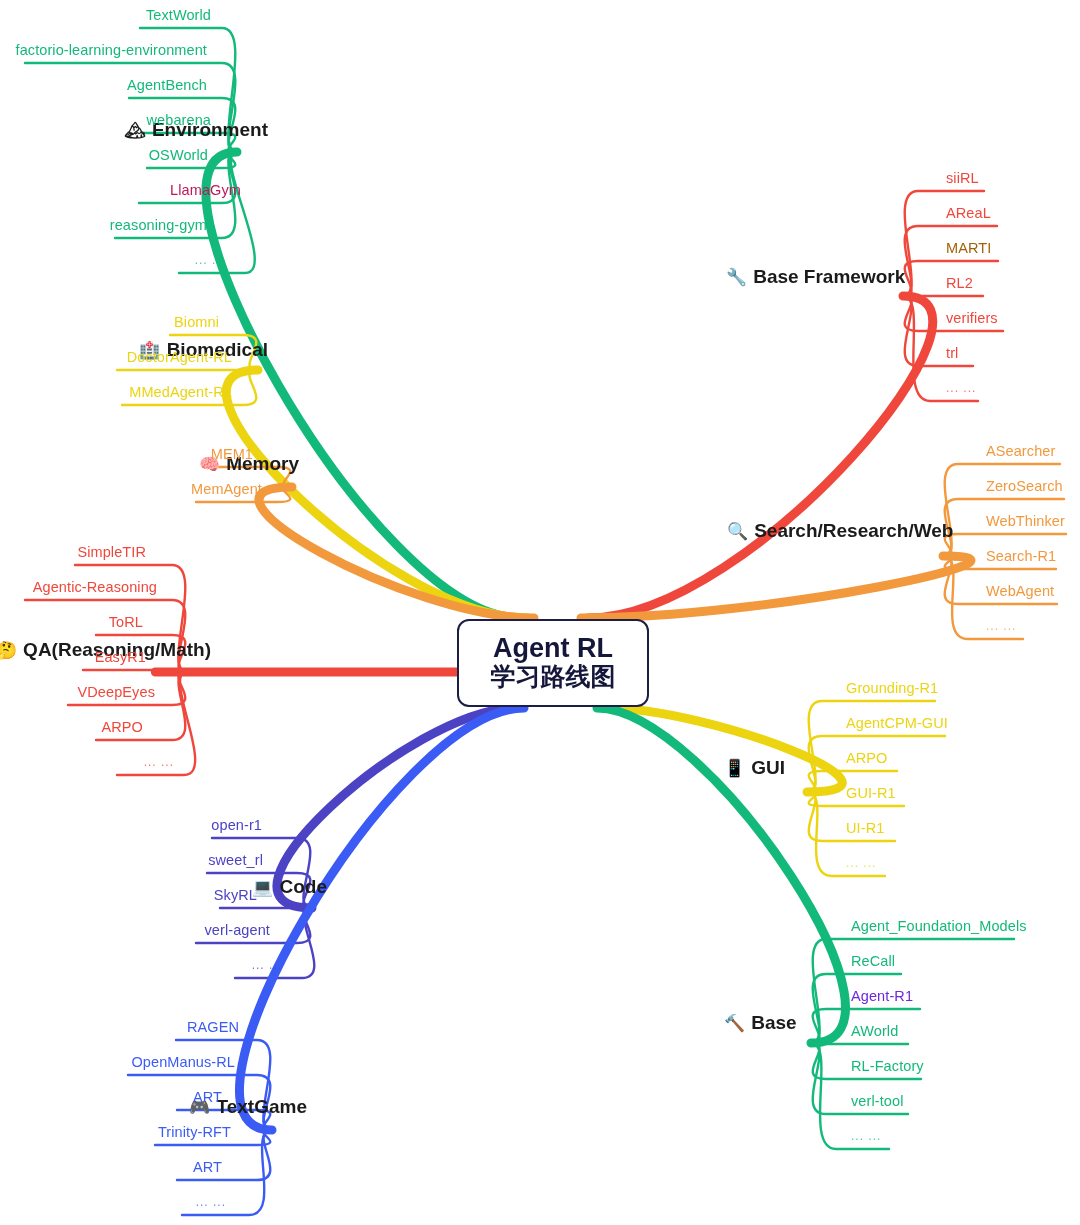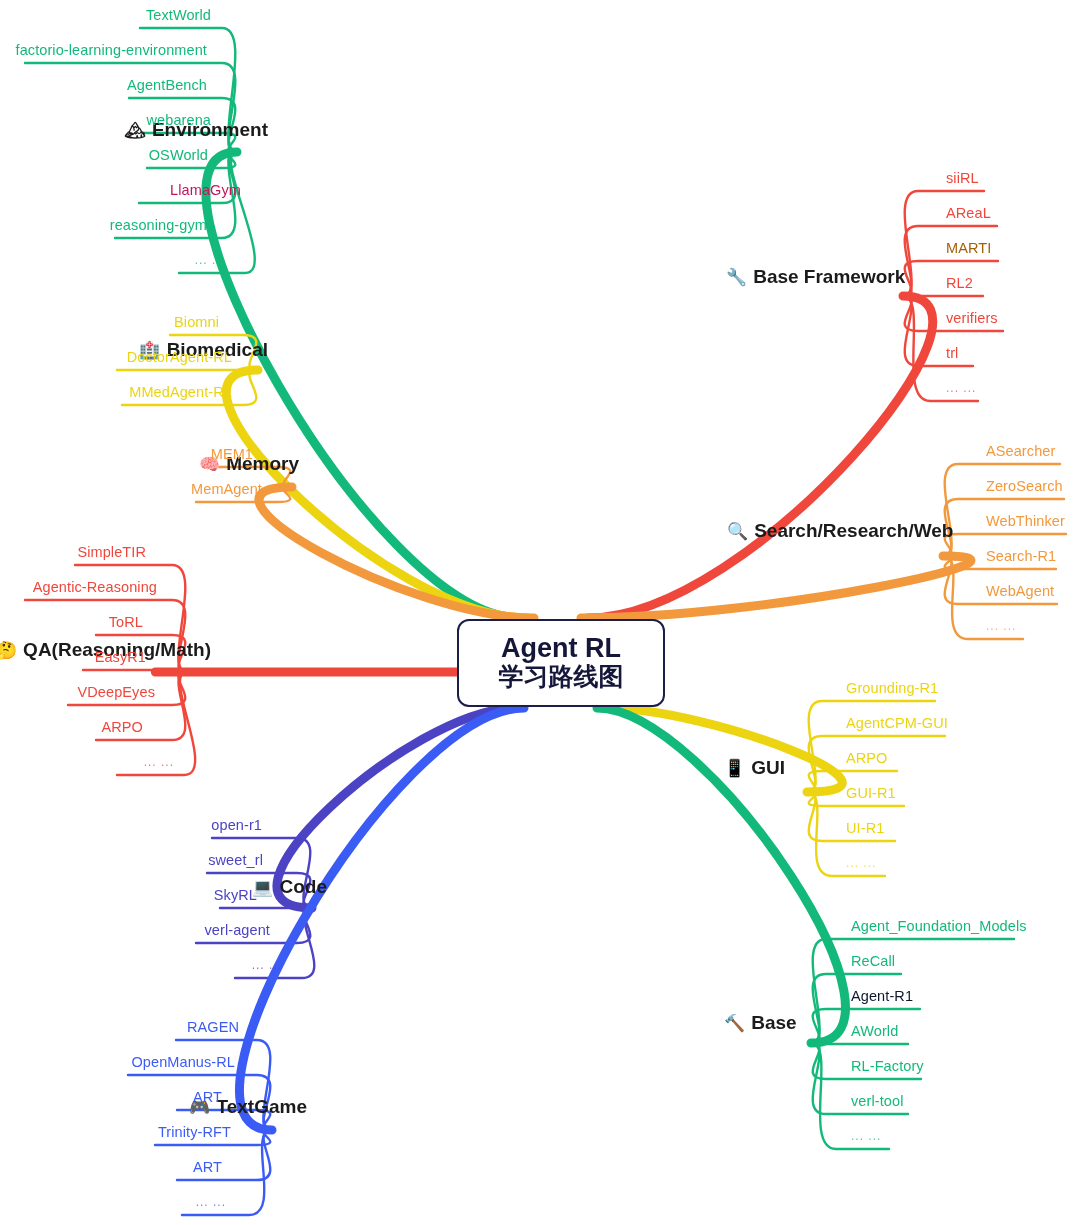--- a/index.html
+++ b/index.html
@@ -10,21 +10,21 @@
   .node{position:absolute;white-space:nowrap;}
   .leaf{font-size:14.5px;font-weight:400;letter-spacing:.1px;}
   .leaf.r{transform:translate(-100%,-50%);}
   .leaf.l{transform:translate(0,-50%);}
   .dots{font-size:12px;letter-spacing:1px;}
   .branch-label{font-size:19px;font-weight:bold;color:#1b1b1b;
        display:flex;align-items:center;gap:6px;}
   .branch-label.r{transform:translate(-100%,-50%);}
   .branch-label.l{transform:translate(0,-50%);}
   .bicon{font-size:17px;line-height:1;filter:saturate(1.05);}
-  #center{position:absolute;left:457px;top:619px;width:208px;height:88px;
+  #center{position:absolute;left:457px;top:619px;width:192px;height:88px;
       border:2.5px solid #1c1f45;border-radius:12px;background:#fff;
       display:flex;flex-direction:column;align-items:center;justify-content:center;
       box-sizing:border-box;z-index:5;}
   #center .t1{font-size:27px;font-weight:bold;color:#14173a;line-height:1.05;}
   #center .t2{font-size:25px;font-weight:bold;color:#14173a;line-height:1.15;
       font-family:"DejaVu Sans",sans-serif;}
 </style>
 </head>
 <body>
 
@@ -185,21 +185,21 @@
       <div class="node leaf l" style="left: 846px; top: 758px; color: rgb(236, 212, 17);">ARPO</div>
       <div class="node leaf l" style="left: 846px; top: 793px; color: rgb(236, 212, 17);">GUI-R1</div>
       <div class="node leaf l" style="left: 846px; top: 828px; color: rgb(236, 212, 17);">UI-R1</div>
       <div class="node leaf l dots" style="left: 846px; top: 863px; color: rgb(236, 212, 17); opacity: 0.75;">... ...</div>
       <div class="node branch-label l" style="left: 724px; top: 1023px;">
         <span class="bicon">🔨</span>
         <span>Base</span>
       </div>
       <div class="node leaf l" style="left: 851px; top: 926px; color: rgb(19, 185, 122);">Agent_Foundation_Models</div>
       <div class="node leaf l" style="left: 851px; top: 961px; color: rgb(19, 185, 122);">ReCall</div>
-      <div class="node leaf l" style="left: 851px; top: 996px; color: #0f172a;">Agent-R1</div>
+      <div class="node leaf l" style="left: 851px; top: 996px; color: #6d28d9;">Agent-R1</div>
       <div class="node leaf l" style="left: 851px; top: 1031px; color: rgb(19, 185, 122);">AWorld</div>
       <div class="node leaf l" style="left: 851px; top: 1066px; color: rgb(19, 185, 122);">RL-Factory</div>
       <div class="node leaf l" style="left: 851px; top: 1101px; color: rgb(19, 185, 122);">verl-tool</div>
       <div class="node leaf l dots" style="left: 851px; top: 1136px; color: rgb(19, 185, 122); opacity: 0.75;">... ...</div>
     </div>
 
   <div id="center">
     <div class="t1">Agent RL</div>
     <div class="t2">学习路线图</div>
   </div>

